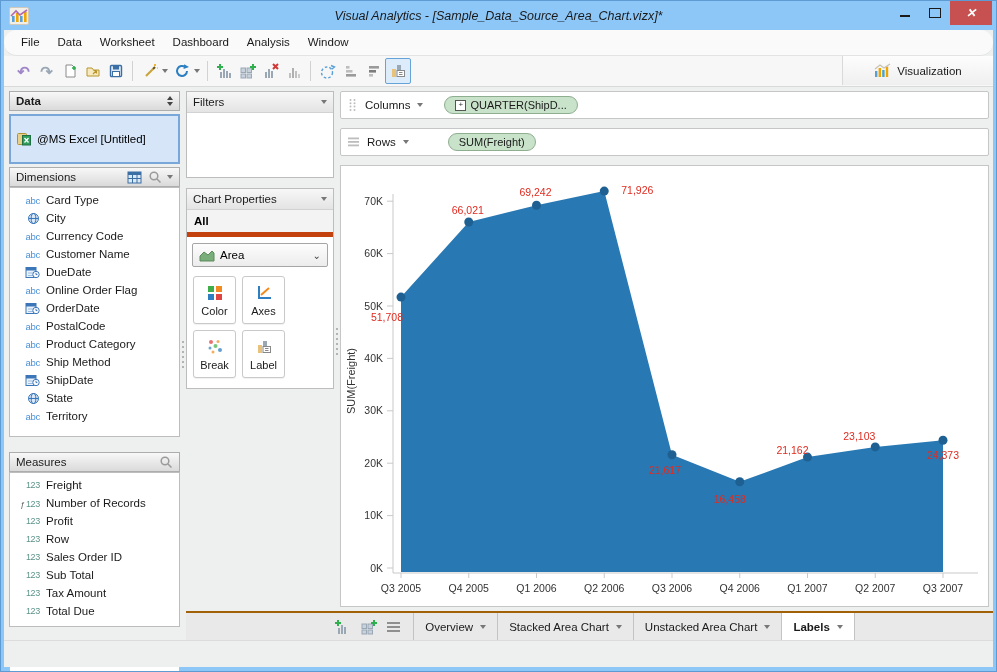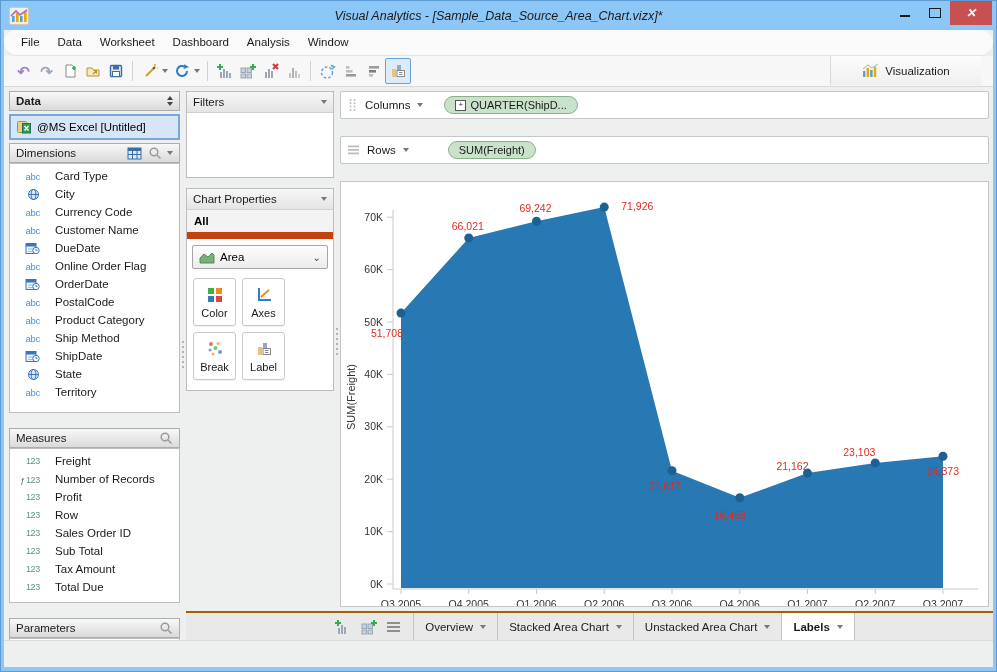--- a/index.html
+++ b/index.html
@@ -18,60 +18,60 @@
   .app-body{position:absolute;top:29px;left:3px;right:3px;bottom:4px;background:#eef0f0;display:flex;flex-direction:column;}
   .menubar{height:25px;background:#fafafa;border-bottom:1px solid #e3e3e3;display:flex;align-items:center;padding-left:8px;flex:none;border-radius:13px;}
   .menu-item{padding:0 9px;font-size:11.5px;color:#1a1a1a;line-height:25px;}
   .toolbar{height:30px;background:#f7f7f7;border-bottom:1px solid #d9d9d9;display:flex;align-items:center;padding-left:8px;flex:none;position:relative;}
   .tbtn{width:23px;height:24px;display:flex;align-items:center;justify-content:center;flex:none;}
   .tglyph{font-size:15px;font-weight:bold;line-height:1;}
   .tsep{width:1px;height:20px;background:#d2d2d2;margin:0 5px;flex:none;}
   .caret{width:0;height:0;border-left:3.5px solid transparent;border-right:3.5px solid transparent;border-top:4px solid #777;display:inline-block;}
   .caret-sm{margin-left:1px;margin-right:2px;}
   .tool-active{border:1px solid #66a3d8;background:#ddecfa;border-radius:2px;width:24px;height:24px;display:flex;align-items:center;justify-content:center;}
-  .viz-zone{position:absolute;right:12px;top:0;height:29px;width:150px;border-left:1px solid #d9d9d9;background:linear-gradient(#fdfdfd,#efefef);display:flex;align-items:center;justify-content:center;gap:6px;font-size:11.5px;color:#1a1a1a;}
+  .viz-zone{position:absolute;right:0;top:0;height:29px;width:150px;border-left:1px solid #d9d9d9;background:linear-gradient(#fdfdfd,#efefef);display:flex;align-items:center;justify-content:center;gap:6px;font-size:11.5px;color:#1a1a1a;}
   
   .main-row{flex:1;display:flex;min-height:0;}
   .vsplit{width:6px;position:relative;flex:none;}
   .vsplit::after{content:"";position:absolute;top:46%;left:2px;width:2px;height:28px;background:repeating-linear-gradient(#b3b3b3 0 2px,transparent 2px 5px);}
   
   .sidebar{width:176px;flex:none;padding:4px 0 0 5px;box-sizing:border-box;display:flex;flex-direction:column;min-height:0;}
   .shead{height:20px;background:linear-gradient(#f8f8f8,#dadada);border:1px solid #adadad;display:flex;align-items:center;padding:0 6px;font-size:11.5px;box-sizing:border-box;color:#1a1a1a;flex:none;}
   .shead.bold{font-weight:bold;}
   .shead .spacer{flex:1;}
   .updown{display:flex;flex-direction:column;gap:2px;}
   .updown i{width:0;height:0;border-left:3.5px solid transparent;border-right:3.5px solid transparent;display:block;}
   .updown .up{border-bottom:4px solid #444;}
   .updown .dn{border-top:4px solid #444;}
-  .source{margin:3px 0;border:2px solid #7aa7d9;background:#d6e6f8;height:22px;display:flex;align-items:center;gap:5px;padding:0 5px;font-size:11.5px;flex:none;}
+  .source{margin:3px 0;border:2px solid #7aa7d9;background:#d6e6f8;height:22px;display:flex;align-items:center;gap:5px;padding:12px 5px;font-size:11.5px;flex:none;}
   .sbox{background:#fff;border:1px solid #bdbdbd;overflow:hidden;}
   .dimlist{height:245px;flex:none;padding-top:3px;}
   .mealist{height:150px;flex:none;padding-top:3px;}
   .parbox{height:26px;flex:none;}
-  .frow{height:18px;display:flex;align-items:center;gap:15px;padding-left:4px;font-size:11.5px;color:#1a1a1a;}
+  .frow{height:18px;display:flex;align-items:center;gap:6px;padding-left:4px;font-size:11.5px;color:#1a1a1a;}
   .ficon{width:26px;flex:none;display:flex;justify-content:flex-end;align-items:center;gap:0;}
   .ic-abc{color:#4a90d9;font-size:9.5px;letter-spacing:-.3px;}
   .ic-num{color:#5e948c;font-size:9px;letter-spacing:-.3px;}
   .ic-f{color:#555;font-size:8px;margin-right:1px;}
   .mt2{margin-top:15px;text-align:center;}
   
   .midcol{width:148px;flex:none;padding-top:4px;display:flex;flex-direction:column;}
   .panelbox{background:#fff;border:1px solid #bdbdbd;}
   .phead{height:20px;background:linear-gradient(#f7f7f7,#e4e4e4);border-bottom:1px solid #d2d2d2;display:flex;align-items:center;padding:0 6px;font-size:11.5px;color:#1a1a1a;}
   .phead .spacer{flex:1;}
   .filters-body{height:64px;}
-  .all-row{height:22px;border-bottom:7px solid #c2410c;background:#f3f3f3;font-weight:bold;font-size:11.5px;display:flex;align-items:center;padding:0 7px;}
+  .all-row{height:22px;border-bottom:5px solid #c2410c;background:#f3f3f3;font-weight:bold;font-size:11.5px;display:flex;align-items:center;padding:0 7px;}
   .select{margin:6px 5px 4px 5px;height:22px;border:1px solid #a6a6a6;border-radius:2px;background:linear-gradient(#fdfdfd,#ececec);display:flex;align-items:center;gap:5px;padding:0 6px;font-size:11.5px;}
   .select .spacer{flex:1;}
   .chev{font-size:10px;color:#444;}
   .btn-grid{display:flex;flex-wrap:wrap;gap:6px;padding:5px 6px 10px 6px;}
   .propbtn{width:41px;height:46px;border:1px solid #c9c9c9;border-radius:3px;background:#fff;display:flex;flex-direction:column;align-items:center;justify-content:center;gap:3px;font-size:11px;color:#1a1a1a;box-shadow:0 1px 1px rgba(0,0,0,.06);}
   
   .main-area{flex:1;min-width:0;padding:4px 4px 0 0;display:flex;flex-direction:column;}
-  .shelf{height:26px;background:#fff;border:1px solid #c6c6c6;border-radius:2px;margin-bottom:17px;display:flex;align-items:center;padding:0 7px;gap:7px;font-size:11.5px;color:#1a1a1a;flex:none;}
+  .shelf{height:26px;background:#fff;border:1px solid #c6c6c6;border-radius:2px;margin-bottom:9px;display:flex;align-items:center;padding:0 7px;gap:7px;font-size:11.5px;color:#1a1a1a;flex:none;}
   .shelf .pillzone{margin-left:14px;display:flex;gap:6px;}
   .pill{background:#c9e2ca;border:1px solid #8fae90;border-radius:9px;padding:2px 10px;font-size:11px;display:flex;gap:4px;align-items:center;color:#1a1a1a;}
   .expbox{width:9px;height:9px;border:1px solid #555;background:#fff;font-size:8px;line-height:8px;text-align:center;color:#333;}
   .chart-panel{flex:1;background:#fff;border:1px solid #c6c6c6;position:relative;overflow:hidden;margin-bottom:4px;}
   
   .tabrow{height:27px;flex:none;display:flex;align-items:stretch;background:#e9e9e9;border-top:2px solid #a16207;padding-left:4px;justify-content:center;}
   .tabicons{display:flex;align-items:center;gap:9px;padding:0 12px 0 6px;}
   .tab{display:flex;align-items:center;gap:7px;padding:0 11px;border-right:1px solid #c3c3c3;font-size:11.5px;color:#1a1a1a;}
   .tab:first-of-type{border-left:1px solid #c3c3c3;}
   .tab.active{background:#fff;font-weight:bold;}

